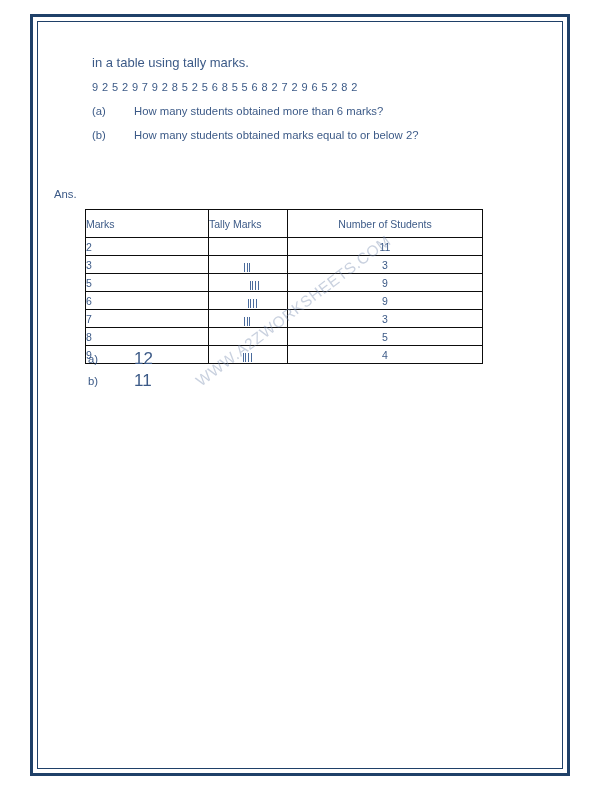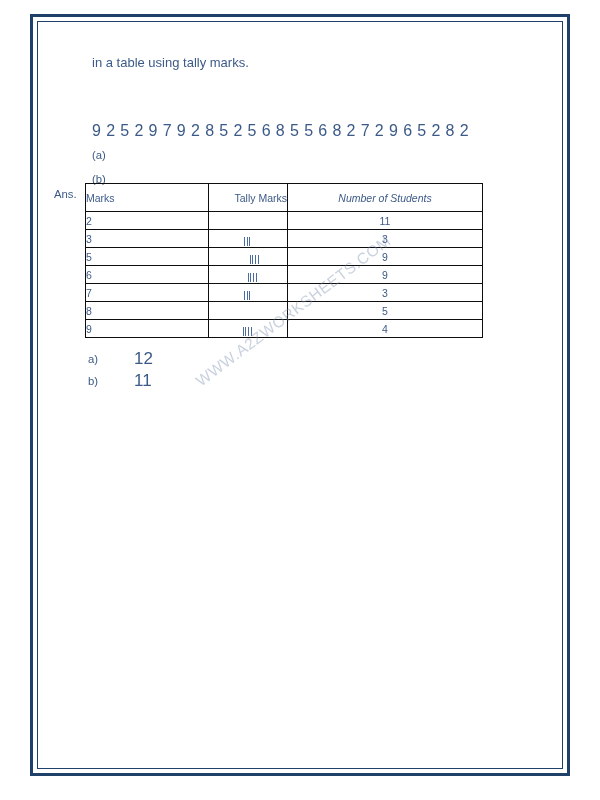--- a/index.html
+++ b/index.html
@@ -92,25 +92,24 @@
     line-height: 25px;
   }
   .q-line2 {
     color: #3c5a87;
     font-size: 13px;
     line-height: 25px;
     margin-left: 38px;
   }
   .numbers-line {
     color: #3c5a87;
-    font-size: 16px;
+    font-size: 11px;
     line-height: 24px;
     margin-left: 38px;
     letter-spacing: 0.4px;
-    margin-top: 44px;
   }
   .numbers-line.indent {
     margin-left: 42px;
   }
   .sub-row {
     display: flex;
     margin-left: 38px;
     line-height: 24px;
   }
   .sub-marker {
@@ -132,21 +131,21 @@
     color: #3c5a87;
     font-size: 11.3px;
     z-index: 2;
     text-align: right;
   }
 
   
   #tally-table {
     position: absolute;
     left: 55px;
-    top: 169px;
+    top: 195px;
     width: 397px;
     border-collapse: collapse;
     table-layout: fixed;
     z-index: 2;
     background: transparent;
   }
   #tally-table td, #tally-table th {
     border: 1px solid #0d0d0d;
     padding: 0;
     font-weight: normal;
@@ -160,22 +159,22 @@
   }
   #tally-table td {
     height: 17px;
     vertical-align: middle;
   }
   .col-marks   { width: 123px; }
   .col-tally   { width: 79px;  }
   .col-count   { width: 195px; }
 
   .cell-marks-head { text-align: left;   padding-left: 7px; }
-  .cell-tally-head { text-align: right;   padding-left: 7px; }
-  .cell-count-head { text-align: center; font-style: italic; }
+  .cell-tally-head { text-align: left;   padding-left: 7px; }
+  .cell-count-head { text-align: center; }
 
   .cell-marks { text-align: left;   padding-left: 7px; }
   .cell-tally { text-align: center; }
   .cell-count { text-align: center; }
 
   
   .tally-group {
     display: inline-block;
     line-height: 0;
     font-size: 0;
@@ -229,24 +228,26 @@
 
   <div id="q-block">
 
 
     <div class="q-line2">in a table using tally marks.</div>
 
     <div class="numbers-line">9 2 5 2 9 7 9 2 8 5 2 5 6 8 5 5 6 8 2 7 2 9 6 5 2 8 2</div>
 
     <div class="sub-row">
       <div class="sub-marker">(a)</div>
+      <div class="sub-text">How many students obtained more than 6 marks?</div>
     </div>
 
     <div class="sub-row">
       <div class="sub-marker">(b)</div>
+      <div class="sub-text">How many students obtained marks equal to or below 2?</div>
     </div>
 
   </div>
 
   <div id="ans-label">Ans.</div>
 
   <table id="tally-table">
     <colgroup>
       <col class="col-marks">
       <col class="col-tally">

